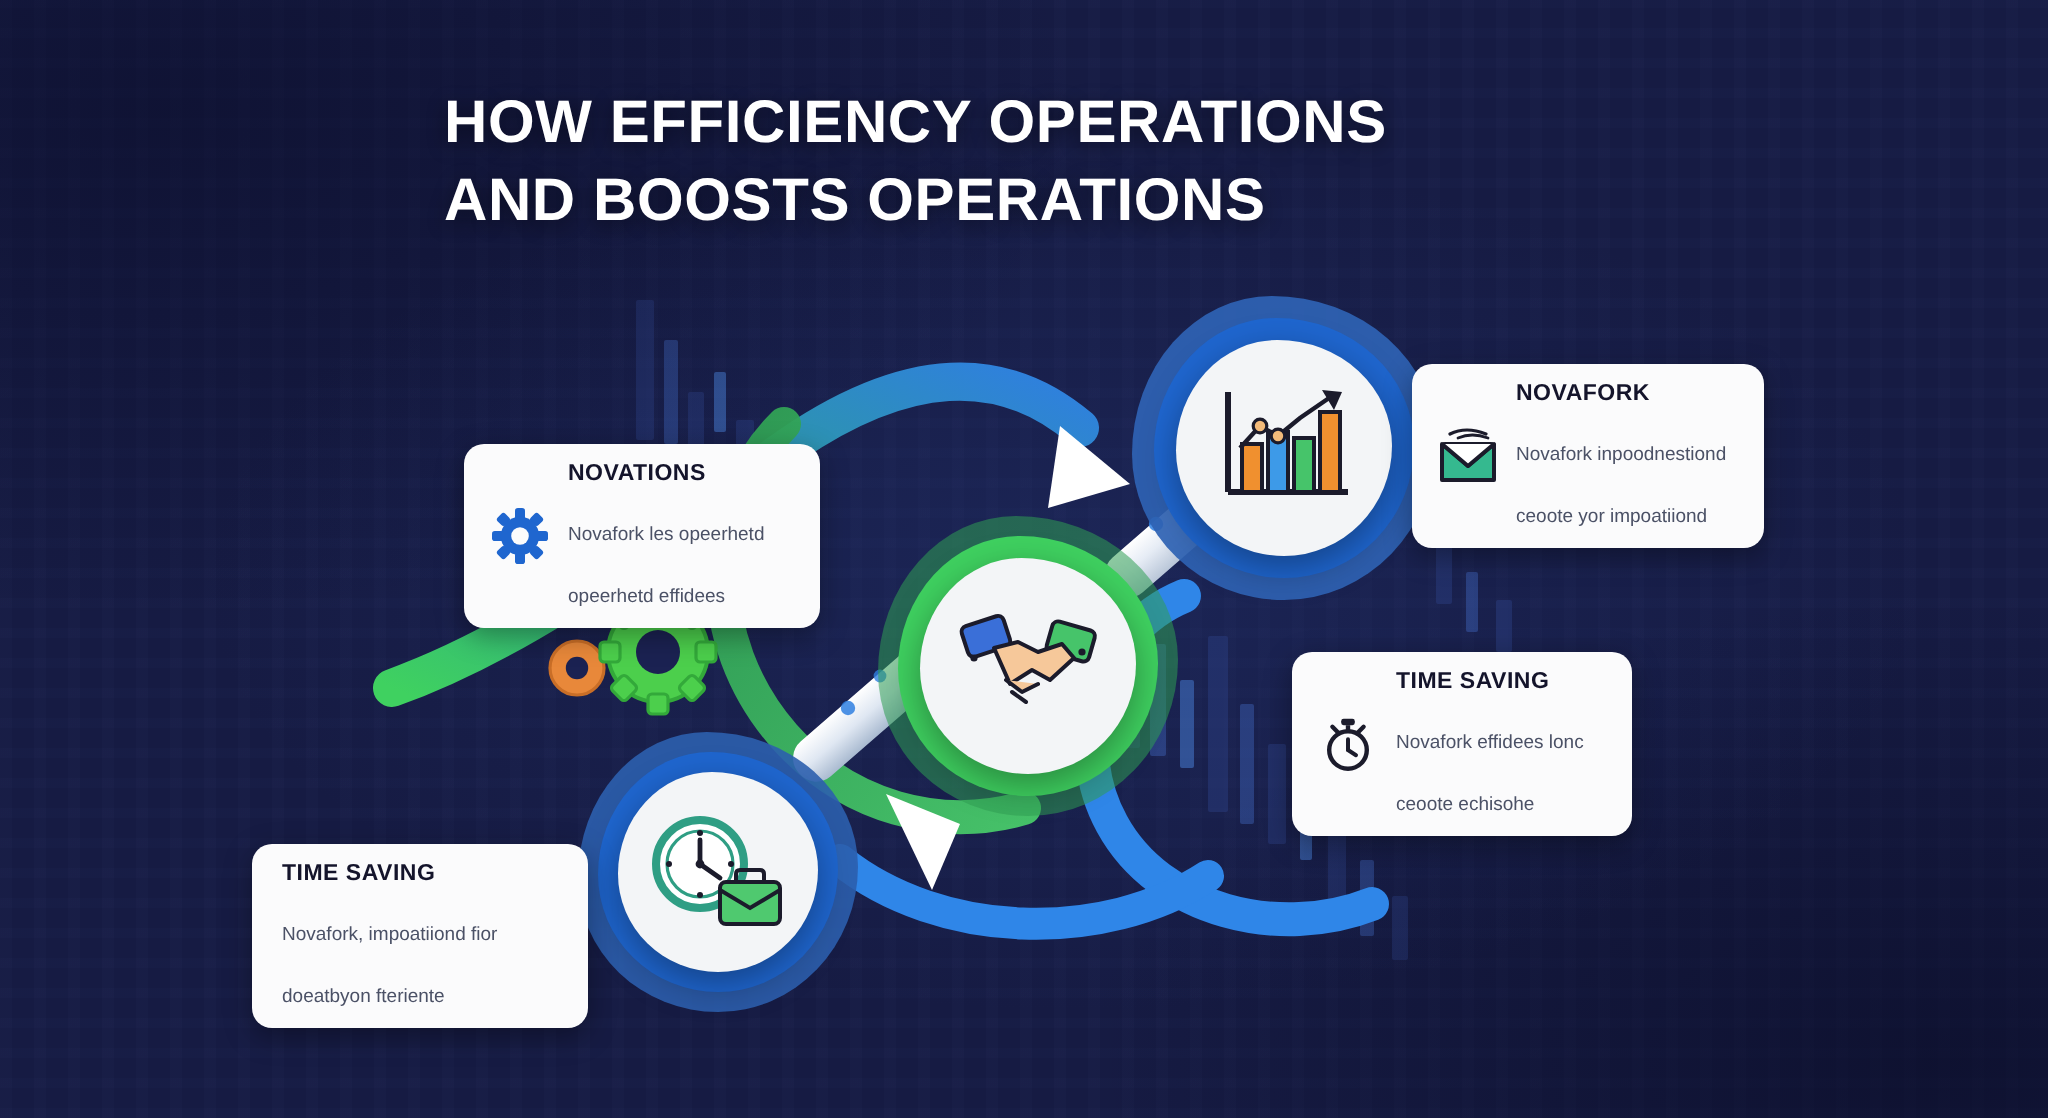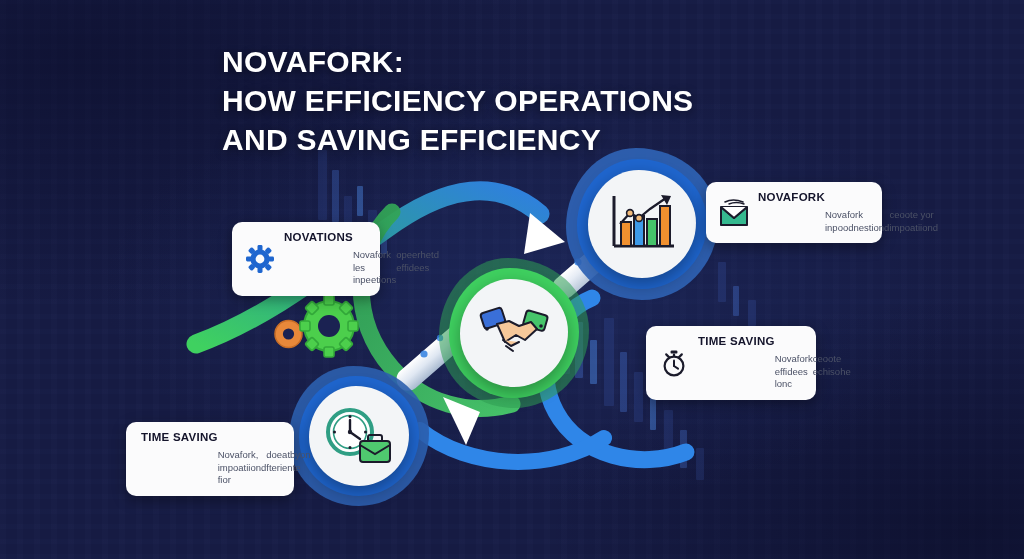--- a/index.html
+++ b/index.html
@@ -79,31 +79,31 @@
   .card{
     position:absolute;
     background:#fbfbfc;
     border-radius:10px;
     box-shadow:0 4px 14px rgba(0,0,0,.35);
     display:flex;align-items:center;gap:9px;
     padding:9px 13px;
     box-sizing:border-box;
   }
   .card .c-icon{flex:0 0 auto;width:30px;height:30px;display:flex;align-items:center;justify-content:center;}
-  .card .c-text{display:flex;flex-direction:row;justify-content:space-between;min-width:0;}
+  .card .c-text{display:flex;flex-direction:column;justify-content:space-between;min-width:0;}
   .card .c-title{
     font-size:11.5px;font-weight:bold;color:#14142b;letter-spacing:.25px;
     line-height:1.15;white-space:nowrap;
   }
   .card .c-body{
     font-size:9.5px;color:#4b5166;line-height:1.32;margin-top:18px;
     filter:blur(.35px);
   }
 
-  #card-innovations{left:232px;top:222px;width:148px;}
+  #card-innovations{left:232px;top:222px;width:178px;}
   #card-novafork  {left:706px;top:182px;width:176px;}
   #card-time-right{left:646px;top:326px;width:170px;}
   #card-time-left {left:126px;top:422px;width:168px;}
   #card-time-left .c-text{padding-left:2px;}
 </style>
 </head>
 <body>
 
 <div id="canvas">
 
@@ -276,21 +276,21 @@
           <rect x="19.6" y="3" width="5.4" height="5.4" rx="1.4" transform="rotate(45 22.3 5.7)"></rect>
           <rect x="3" y="19.6" width="5.4" height="5.4" rx="1.4" transform="rotate(45 5.7 22.3)"></rect>
           <rect x="19.6" y="19.6" width="5.4" height="5.4" rx="1.4" transform="rotate(-45 22.3 22.3)"></rect>
         </g>
         <circle cx="14" cy="14" r="9.6" fill="#1f66cf"></circle>
         <circle cx="14" cy="14" r="4.4" fill="#fbfbfc"></circle>
       </svg>
     </div>
     <div class="c-text">
       <div class="c-title">NOVATIONS</div>
-      <div class="c-body">Novafork  les  inpeetions</div>
+      <div class="c-body">Novafork  les  opeerhetd</div>
       <div class="c-body">opeerhetd  effidees</div>
     </div>
   </div>
 
   <div class="card" id="card-novafork">
     <div class="c-icon">
       <svg width="30" height="28" viewBox="0 0 30 28">
         <path d="M6 3 Q14 -1 24 3" fill="none" stroke="#1b1b2b" stroke-width="1.6" stroke-linecap="round"></path>
         <path d="M10 5 Q17 2 25 5" fill="none" stroke="#1b1b2b" stroke-width="1.4" stroke-linecap="round"></path>
         <rect x="2" y="8" width="26" height="18" rx="1.5" fill="#ffffff" stroke="#1b1b2b" stroke-width="2"></rect>
@@ -326,18 +326,17 @@
 
   <div class="card" id="card-time-left">
     <div class="c-text">
       <div class="c-title">TIME SAVING</div>
       <div class="c-body">Novafork,  impoatiiond  fior</div>
       <div class="c-body">doeatbyon  fteriente</div>
     </div>
   </div>
 
   <div class="title">
-    <span class="l">NOVAFORK:</span>
     <span class="l">HOW EFFICIENCY OPERATIONS</span>
-    <span class="l">AND SAVING EFFICIENCY</span>
+    <span class="l">AND BOOSTS OPERATIONS</span>
   </div>
 
 </div>
 
 </body></html>

